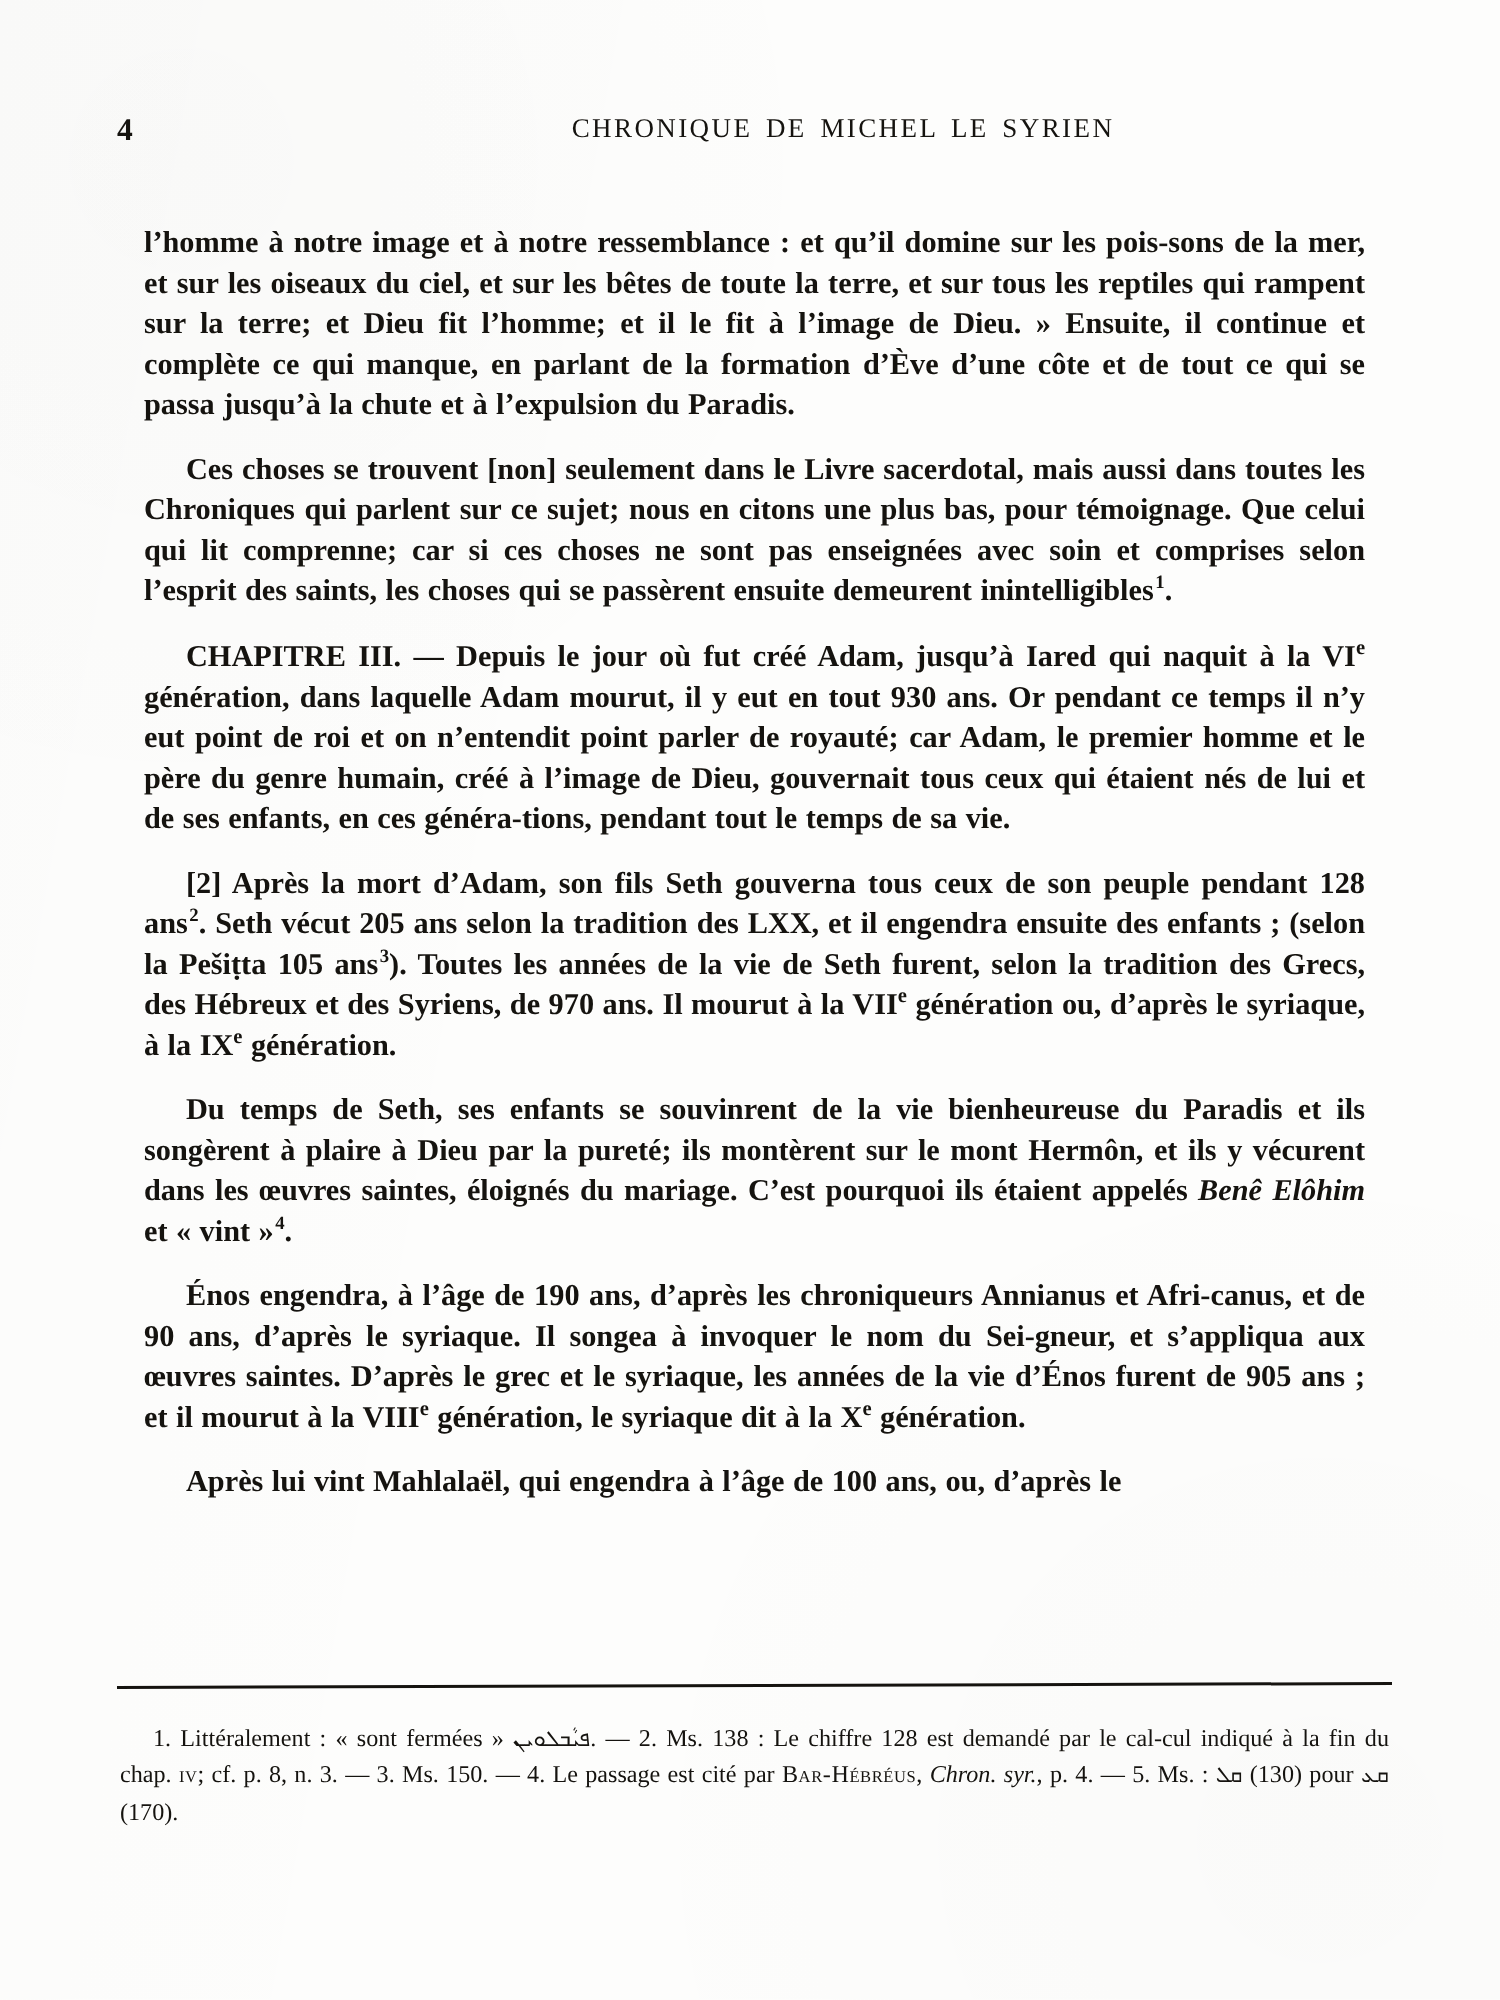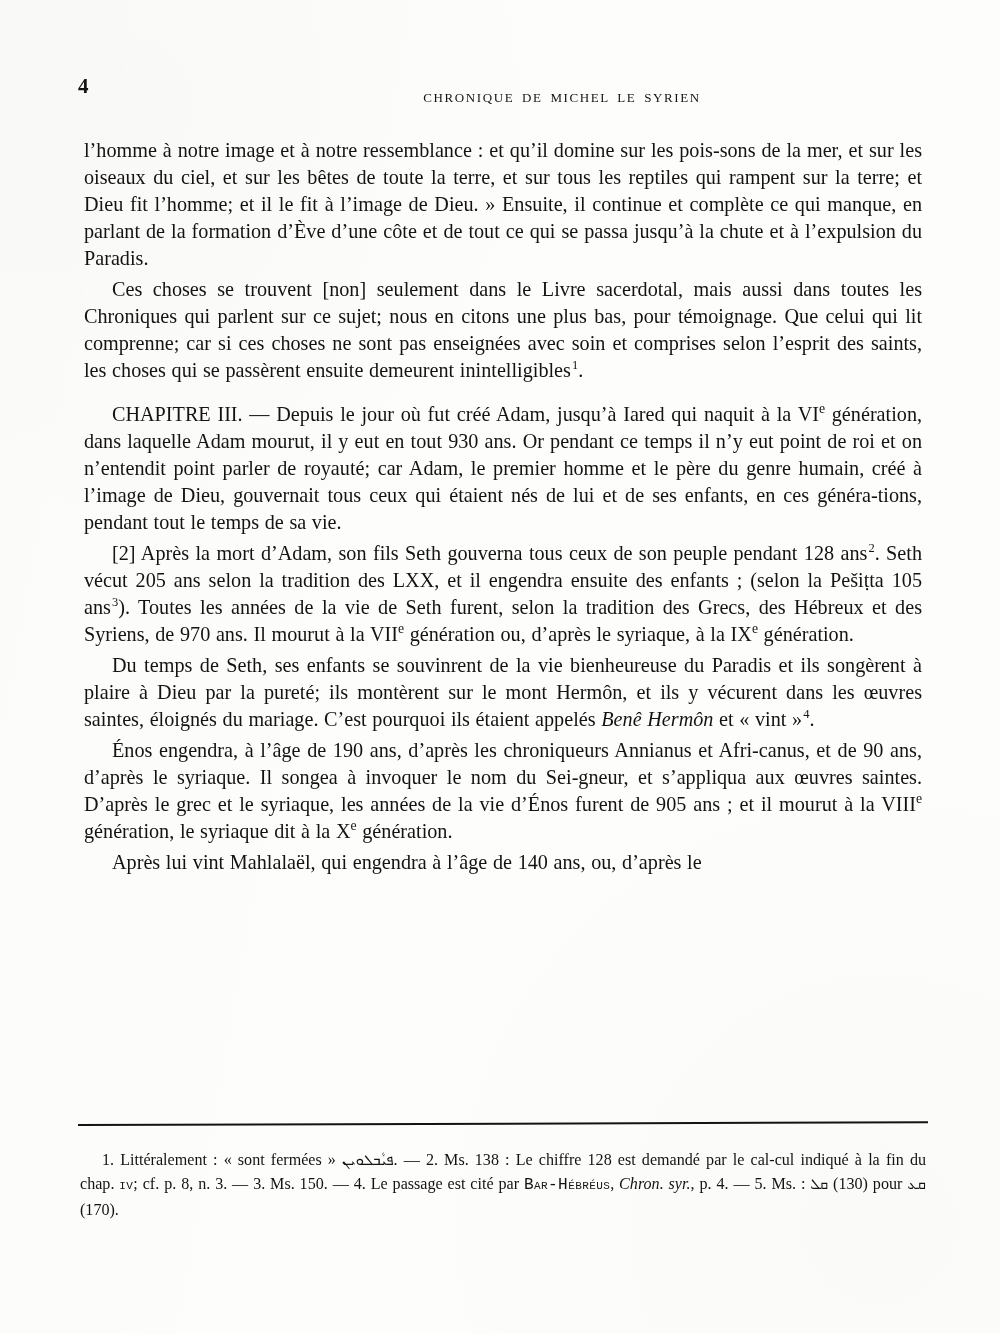--- a/index.html
+++ b/index.html
@@ -45,55 +45,55 @@
     position: absolute;
     left: 0;
     top: 0;
     font-size: 21px;
     font-weight: 700;
     letter-spacing: 0.5px;
   }
   .head-title {
     position: absolute;
     left: 120px;
-    top: 16px;
+    top: 1px;
     width: 728px;
     text-align: center;
-    font-size: 13px;
+    font-size: 18px;
     letter-spacing: 1.6px;
     word-spacing: 3px;
     font-weight: 400;
   }
 
   .body-col {
     position: absolute;
     left: 80px;
     top: 133px;
     width: 846px;
   }
 
   p.para {
-    margin: 4px;
+    margin: 16px;
     font-size: 20.2px;
     line-height: 27.0px;
     text-align: justify;
     text-justify: inter-word;
     word-spacing: 0.6px;
     hyphens: manual;
+    font-weight: bold;
   }
   p.indent {
     text-indent: 28px;
   }
   p.gap-before {
     margin-top: 17px;
   }
   .smallcaps {
     font-variant: small-caps;
     letter-spacing: 0.4px;
-    font-family: Liberation Mono, monospace;
   }
   i.ital { font-style: italic; }
   sup.note {
     font-size: 0.62em;
     vertical-align: super;
     line-height: 0;
     padding-left: 1px;
   }
   .ord {
     font-size: 0.68em;
@@ -148,26 +148,26 @@
   <div class="body-col">
 
     <p class="para"><span>l’homme à notre image et à notre ressemblance : et qu’il domine sur les pois-sons de la mer, et sur les oiseaux du ciel, et sur les bêtes de toute la terre, et sur tous les reptiles qui rampent sur la terre; et Dieu fit l’homme; et il le fit à l’image de Dieu. » Ensuite, il continue et complète ce qui manque, en parlant de la formation d’Ève d’une côte et de tout ce qui se passa jusqu’à la chute et à l’expulsion du Paradis.</span></p>
 
     <p class="para indent"><span>Ces choses se trouvent [non] seulement dans le Livre sacerdotal, mais aussi dans toutes les Chroniques qui parlent sur ce sujet; nous en citons une plus bas, pour témoignage. Que celui qui lit comprenne; car si ces choses ne sont pas enseignées avec soin et comprises selon l’esprit des saints, les choses qui se passèrent ensuite demeurent inintelligibles</span><sup class="note">1</sup><span>.</span></p>
 
     <p class="para indent gap-before"><span class="chapter-head">CHAPITRE III.</span><span> — </span><span>Depuis le jour où fut créé Adam, jusqu’à Iared qui naquit à la VI</span><span class="ord">e</span><span> génération, dans laquelle Adam mourut, il y eut en tout 930 ans. Or pendant ce temps il n’y eut point de roi et on n’entendit point parler de royauté; car Adam, le premier homme et le père du genre humain, créé à l’image de Dieu, gouvernait tous ceux qui étaient nés de lui et de ses enfants, en ces généra-tions, pendant tout le temps de sa vie.</span></p>
 
     <p class="para indent"><span>[2] Après la mort d’Adam, son fils Seth gouverna tous ceux de son peuple pendant 128 ans</span><sup class="note">2</sup><span>. Seth vécut 205 ans selon la tradition des LXX, et il engendra ensuite des enfants ; (selon la Pešiṭta 105 ans</span><sup class="note">3</sup><span>). Toutes les années de la vie de Seth furent, selon la tradition des Grecs, des Hébreux et des Syriens, de 970 ans. Il mourut à la VII</span><span class="ord">e</span><span> génération ou, d’après le syriaque, à la IX</span><span class="ord">e</span><span> génération.</span></p>
 
-    <p class="para indent"><span>Du temps de Seth, ses enfants se souvinrent de la vie bienheureuse du Paradis et ils songèrent à plaire à Dieu par la pureté; ils montèrent sur le mont Hermôn, et ils y vécurent dans les œuvres saintes, éloignés du mariage. C’est pourquoi ils étaient appelés </span><i class="ital">Benê Hermôn</i><span> et « vint »</span><sup class="note">4</sup><span>.</span></p>
+    <p class="para indent"><span>Du temps de Seth, ses enfants se souvinrent de la vie bienheureuse du Paradis et ils songèrent à plaire à Dieu par la pureté; ils montèrent sur le mont Hermôn, et ils y vécurent dans les œuvres saintes, éloignés du mariage. C’est pourquoi ils étaient appelés </span><i class="ital">Benê Elôhim</i><span> et « vint »</span><sup class="note">4</sup><span>.</span></p>
 
     <p class="para indent"><span>Énos engendra, à l’âge de 190 ans, d’après les chroniqueurs Annianus et Afri-canus, et de 90 ans, d’après le syriaque. Il songea à invoquer le nom du Sei-gneur, et s’appliqua aux œuvres saintes. D’après le grec et le syriaque, les années de la vie d’Énos furent de 905 ans ; et il mourut à la VIII</span><span class="ord">e</span><span> génération, le syriaque dit à la X</span><span class="ord">e</span><span> génération.</span></p>
 
 
-    <p class="para indent"><span>Après lui vint Mahlalaël, qui engendra à l’âge de 140 ans, ou, d’après le</span></p>
+    <p class="para indent"><span>Après lui vint Mahlalaël, qui engendra à l’âge de 100 ans, ou, d’après le</span></p>
 
   </div>
 
   <div class="rule"></div>
 
   <div class="footnotes">
     <p class="fn first"><span>1. Littéralement : « sont fermées » </span><span class="syriac">ܦܝܵܒܠܘܝܢ</span><span>. — 2. Ms. 138 : Le chiffre 128 est demandé par le cal-cul indiqué à la fin du chap. </span><span class="smallcaps">iv</span><span>; cf. p. 8, n. 3. — 3. Ms. 150. — 4. Le passage est cité par </span><span class="smallcaps">Bar-Hébréus</span><span>, </span><i class="ital">Chron. syr.</i><span>, p. 4. — 5. Ms. : </span><span class="syriac">ܩܠ</span><span> (130) pour </span><span class="syriac">ܩܥ</span><span> (170).</span></p>
   </div>
 
 </div>

